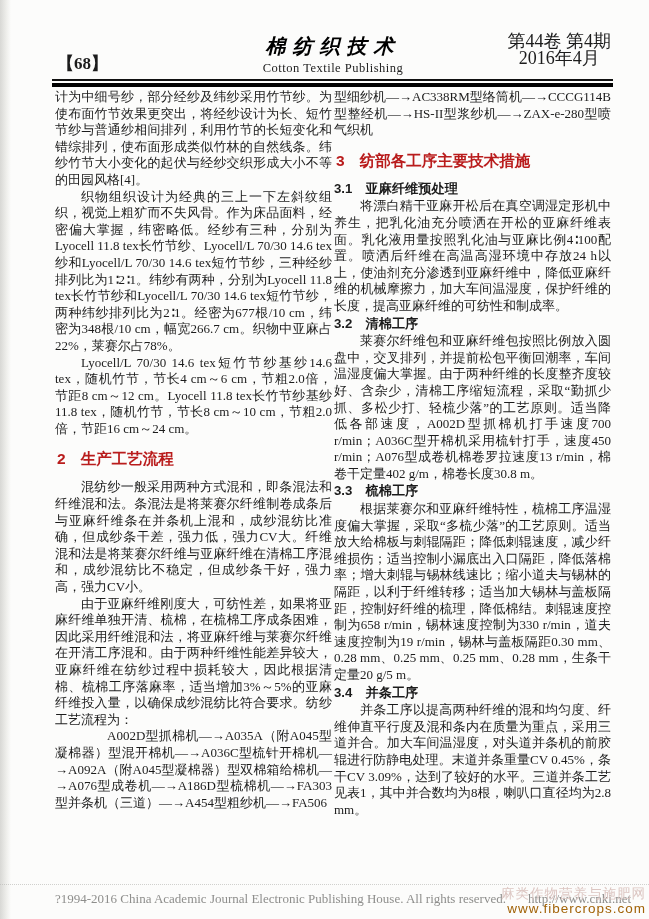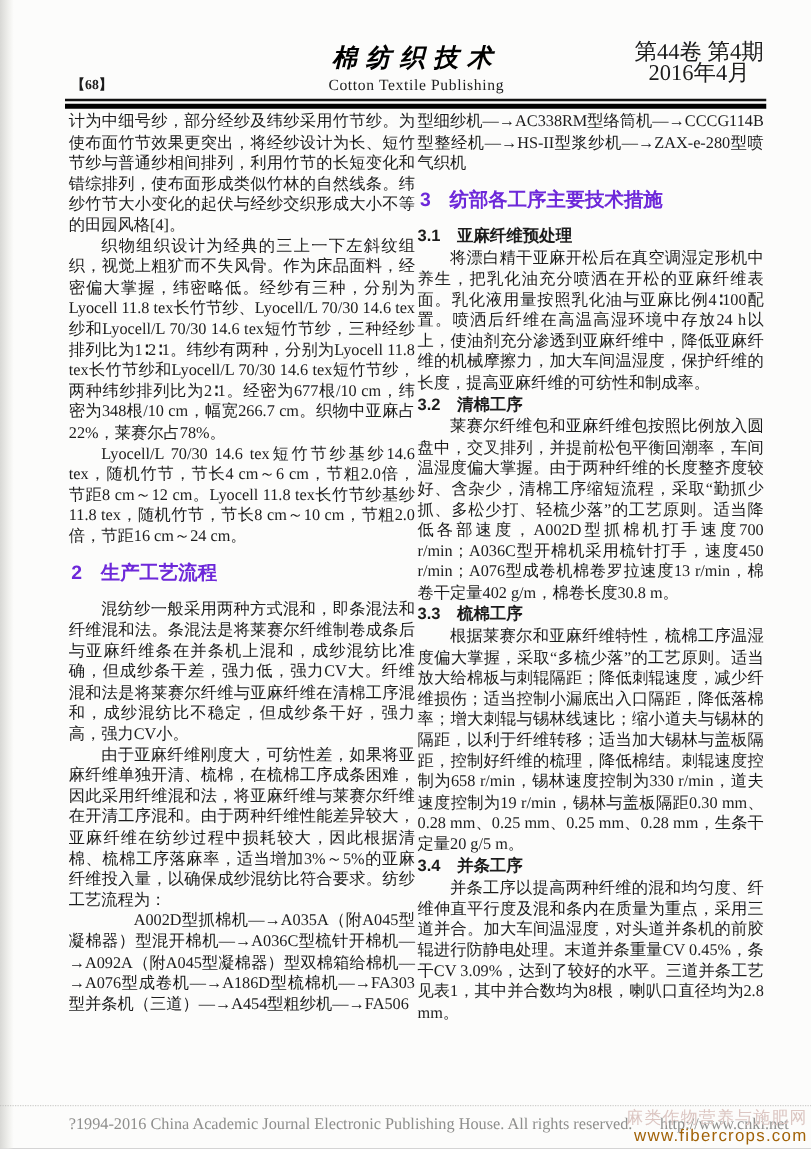--- a/index.html
+++ b/index.html
@@ -7,42 +7,42 @@
     position:relative; width:649px; height:919px; margin:0 auto;
     background:#fcfcfb; overflow:hidden; color:#1c1c1c;
     font-family:"Liberation Serif","DejaVu Serif",serif;
   }
   .scan-edge {
     position:absolute; left:0; top:0; width:11px; height:100%;
     background:linear-gradient(to right,#d8d8d5,#efefec 60%,rgba(255,255,255,0));
   }
   
   .header { position:absolute; left:55px; right:38px; top:33px; height:44px; }
-  .page-num { position:absolute; left:2px; bottom:2px; font-size:11px; font-weight:bold; }
+  .page-num { position:absolute; left:2px; bottom:2px; font-size:17px; font-weight:bold; }
   .jtitle { position:absolute; left:0; right:0; top:0; text-align:center; }
   .jtitle-cn {
     font-size:20px; font-weight:bold; font-style:italic; letter-spacing:7px;
     font-family:"DejaVu Serif","Liberation Serif",serif;
   }
   .jtitle-en { font-size:12.5px; letter-spacing:0.5px; margin-top:1px; color:#222; }
   .vol { position:absolute; right:0; top:0; text-align:center; font-size:18px; line-height:17px; }
   .rule { position:absolute; left:52px; right:36px; top:79px; }
   .rule .thin { height:1.5px; background:#111; }
   .rule .thick { height:4.5px; background:#000; margin-top:2px; }
   
   .col { position:absolute; top:89px; width:277px; font-size:13px; line-height:16.6px;
          text-align:justify; text-justify:inter-ideograph; }
   .col-left  { left:55px; }
   .col-right { left:334px; }
   .para { margin:0; text-indent:2em; }
   .para.noindent { text-indent:0; }
   .para.flow { text-indent:4em; }
   .para.flow-cont { text-indent:0; }
   .h2 {
-    color:#6d28d9; font-weight:bold; font-size:15.5px; line-height:18px;
+    color:#b91c1c; font-weight:bold; font-size:15.5px; line-height:18px;
     margin:13px 0 11px 2px; font-family:"Liberation Sans","DejaVu Sans",sans-serif;
     text-indent:0;
   }
   .h2 .num { margin-right:15px; }
   .h3 {
     font-weight:bold; font-size:13.2px; line-height:16.6px; margin:1px 0;
     font-family:"Liberation Sans","DejaVu Sans",sans-serif; text-indent:0; text-align:left;
   }
   
   .cutline { position:absolute; left:0; right:0; top:884px; border-top:1px dotted #b9b9b6; opacity:.65; }

